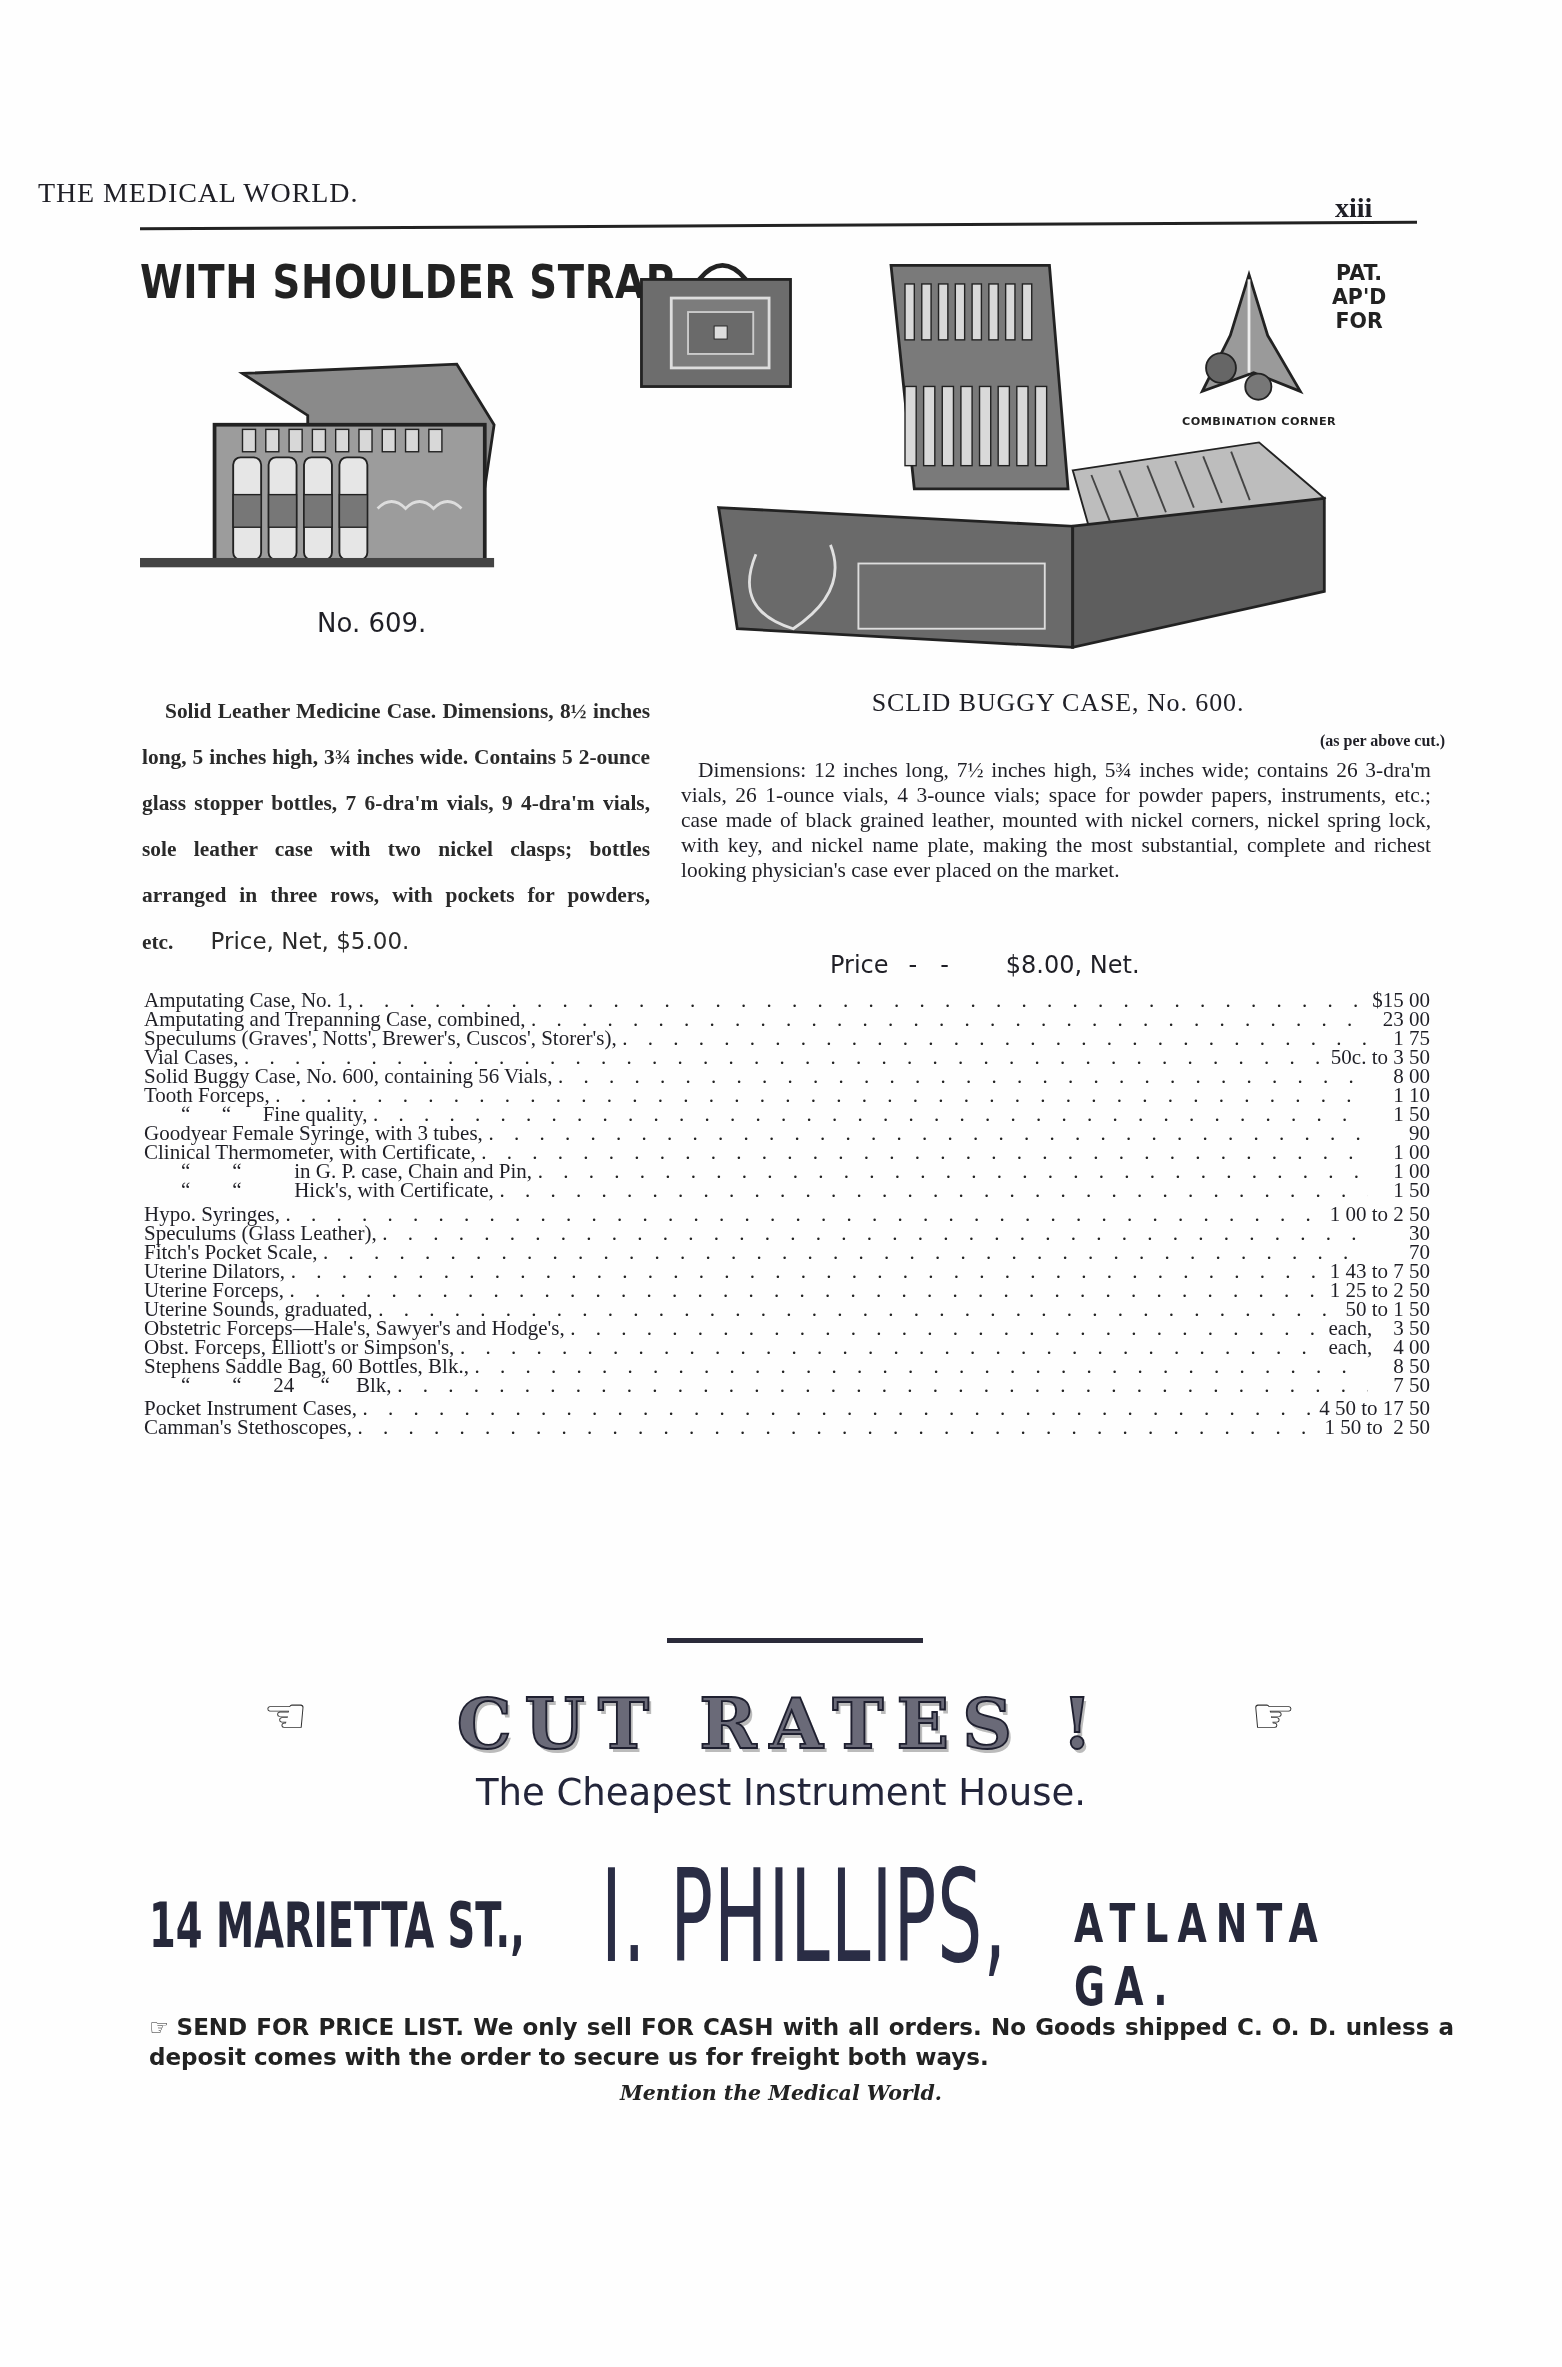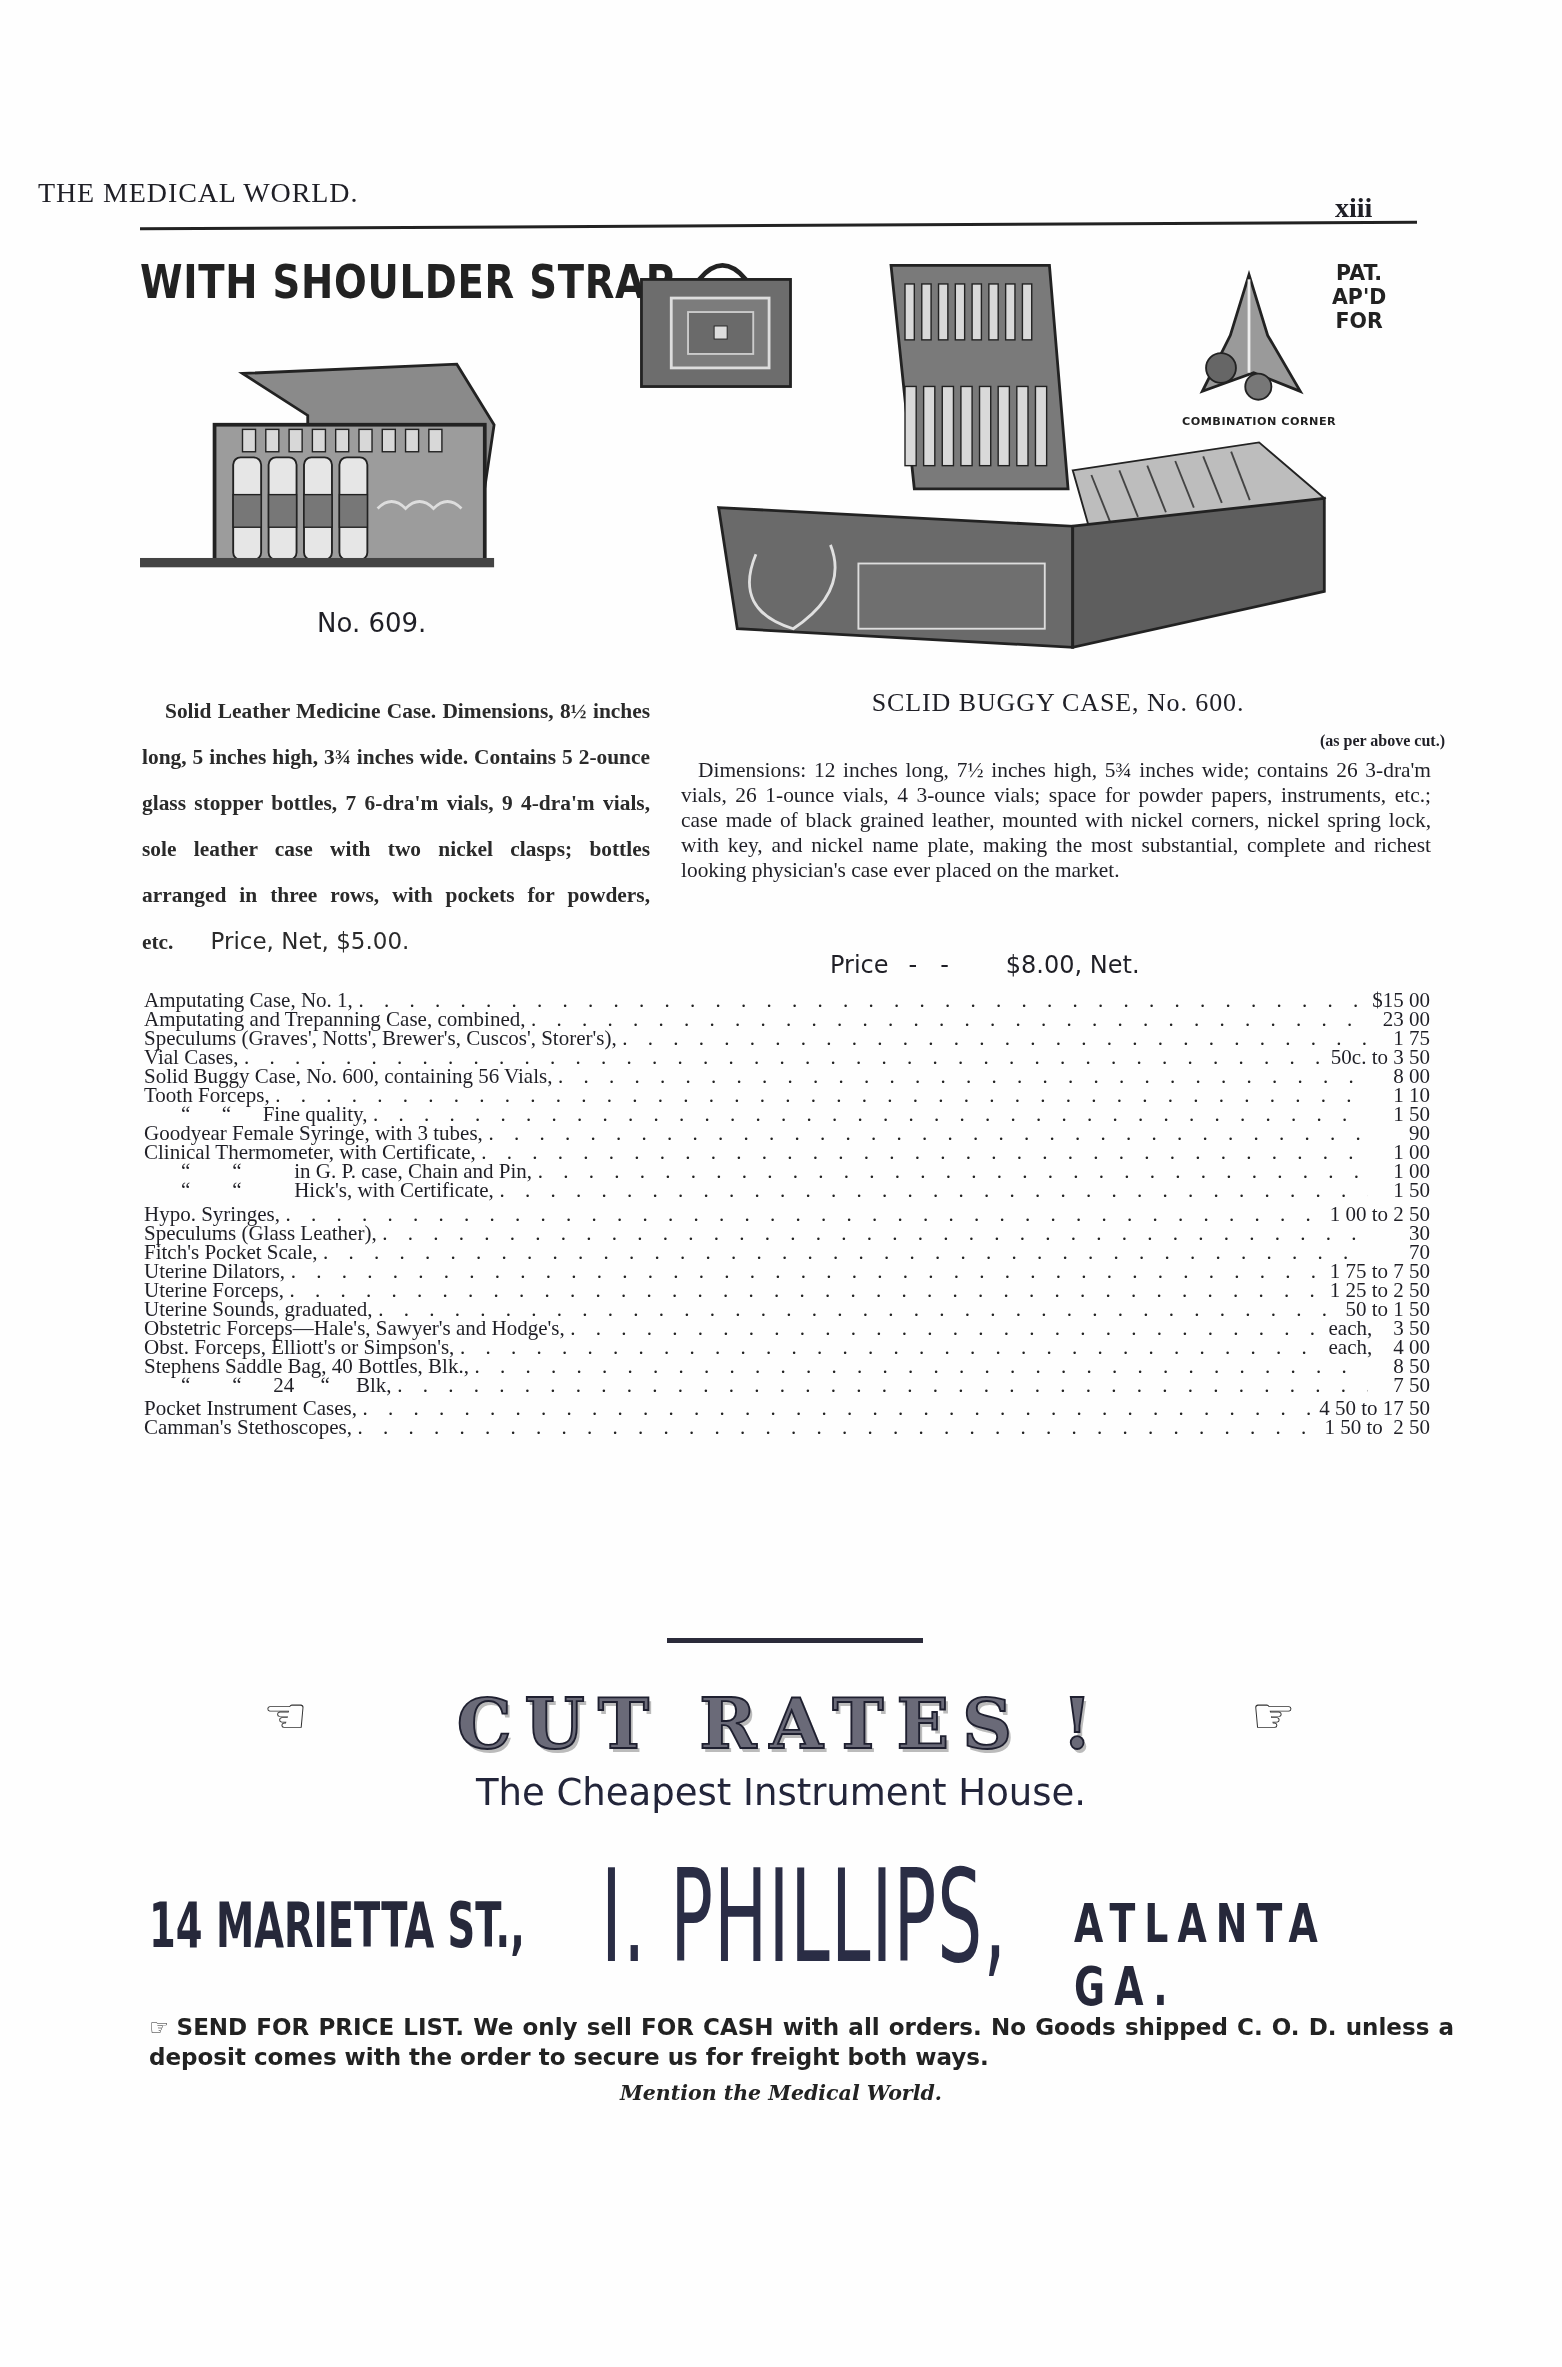--- a/index.html
+++ b/index.html
@@ -239,21 +239,21 @@
       <span class="price">30</span>
     </div>
   <div class="row">
       <span class="item">Fitch's Pocket Scale,</span>
       <span class="dots"></span>
       <span class="price">70</span>
     </div>
   <div class="row">
       <span class="item">Uterine Dilators,</span>
       <span class="dots"></span>
-      <span class="price">1 75 to 7 50</span>
+      <span class="price">1 43 to 7 50</span>
     </div>
   <div class="row">
       <span class="item">Uterine Forceps,</span>
       <span class="dots"></span>
       <span class="price">1 25 to 2 50</span>
     </div>
   <div class="row">
       <span class="item">Uterine Sounds, graduated,</span>
       <span class="dots"></span>
       <span class="price">50 to 1 50</span>
@@ -262,21 +262,21 @@
       <span class="item">Obstetric Forceps—Hale's, Sawyer's and Hodge's,</span>
       <span class="dots"></span>
       <span class="price" style="white-space:pre">each,    3 50</span>
     </div>
   <div class="row">
       <span class="item">Obst. Forceps, Elliott's or Simpson's,</span>
       <span class="dots"></span>
       <span class="price" style="white-space:pre">each,    4 00</span>
     </div>
   <div class="row">
-      <span class="item">Stephens Saddle Bag, 40 Bottles, Blk.,</span>
+      <span class="item">Stephens Saddle Bag, 60 Bottles, Blk.,</span>
       <span class="dots"></span>
       <span class="price">8 50</span>
     </div>
   <div class="row">
       <span class="item indent" style="white-space:pre">“        “      24     “     Blk,</span>
       <span class="dots"></span>
       <span class="price">7 50</span>
     </div>
   <div class="row gap">
       <span class="item">Pocket Instrument Cases,</span>

